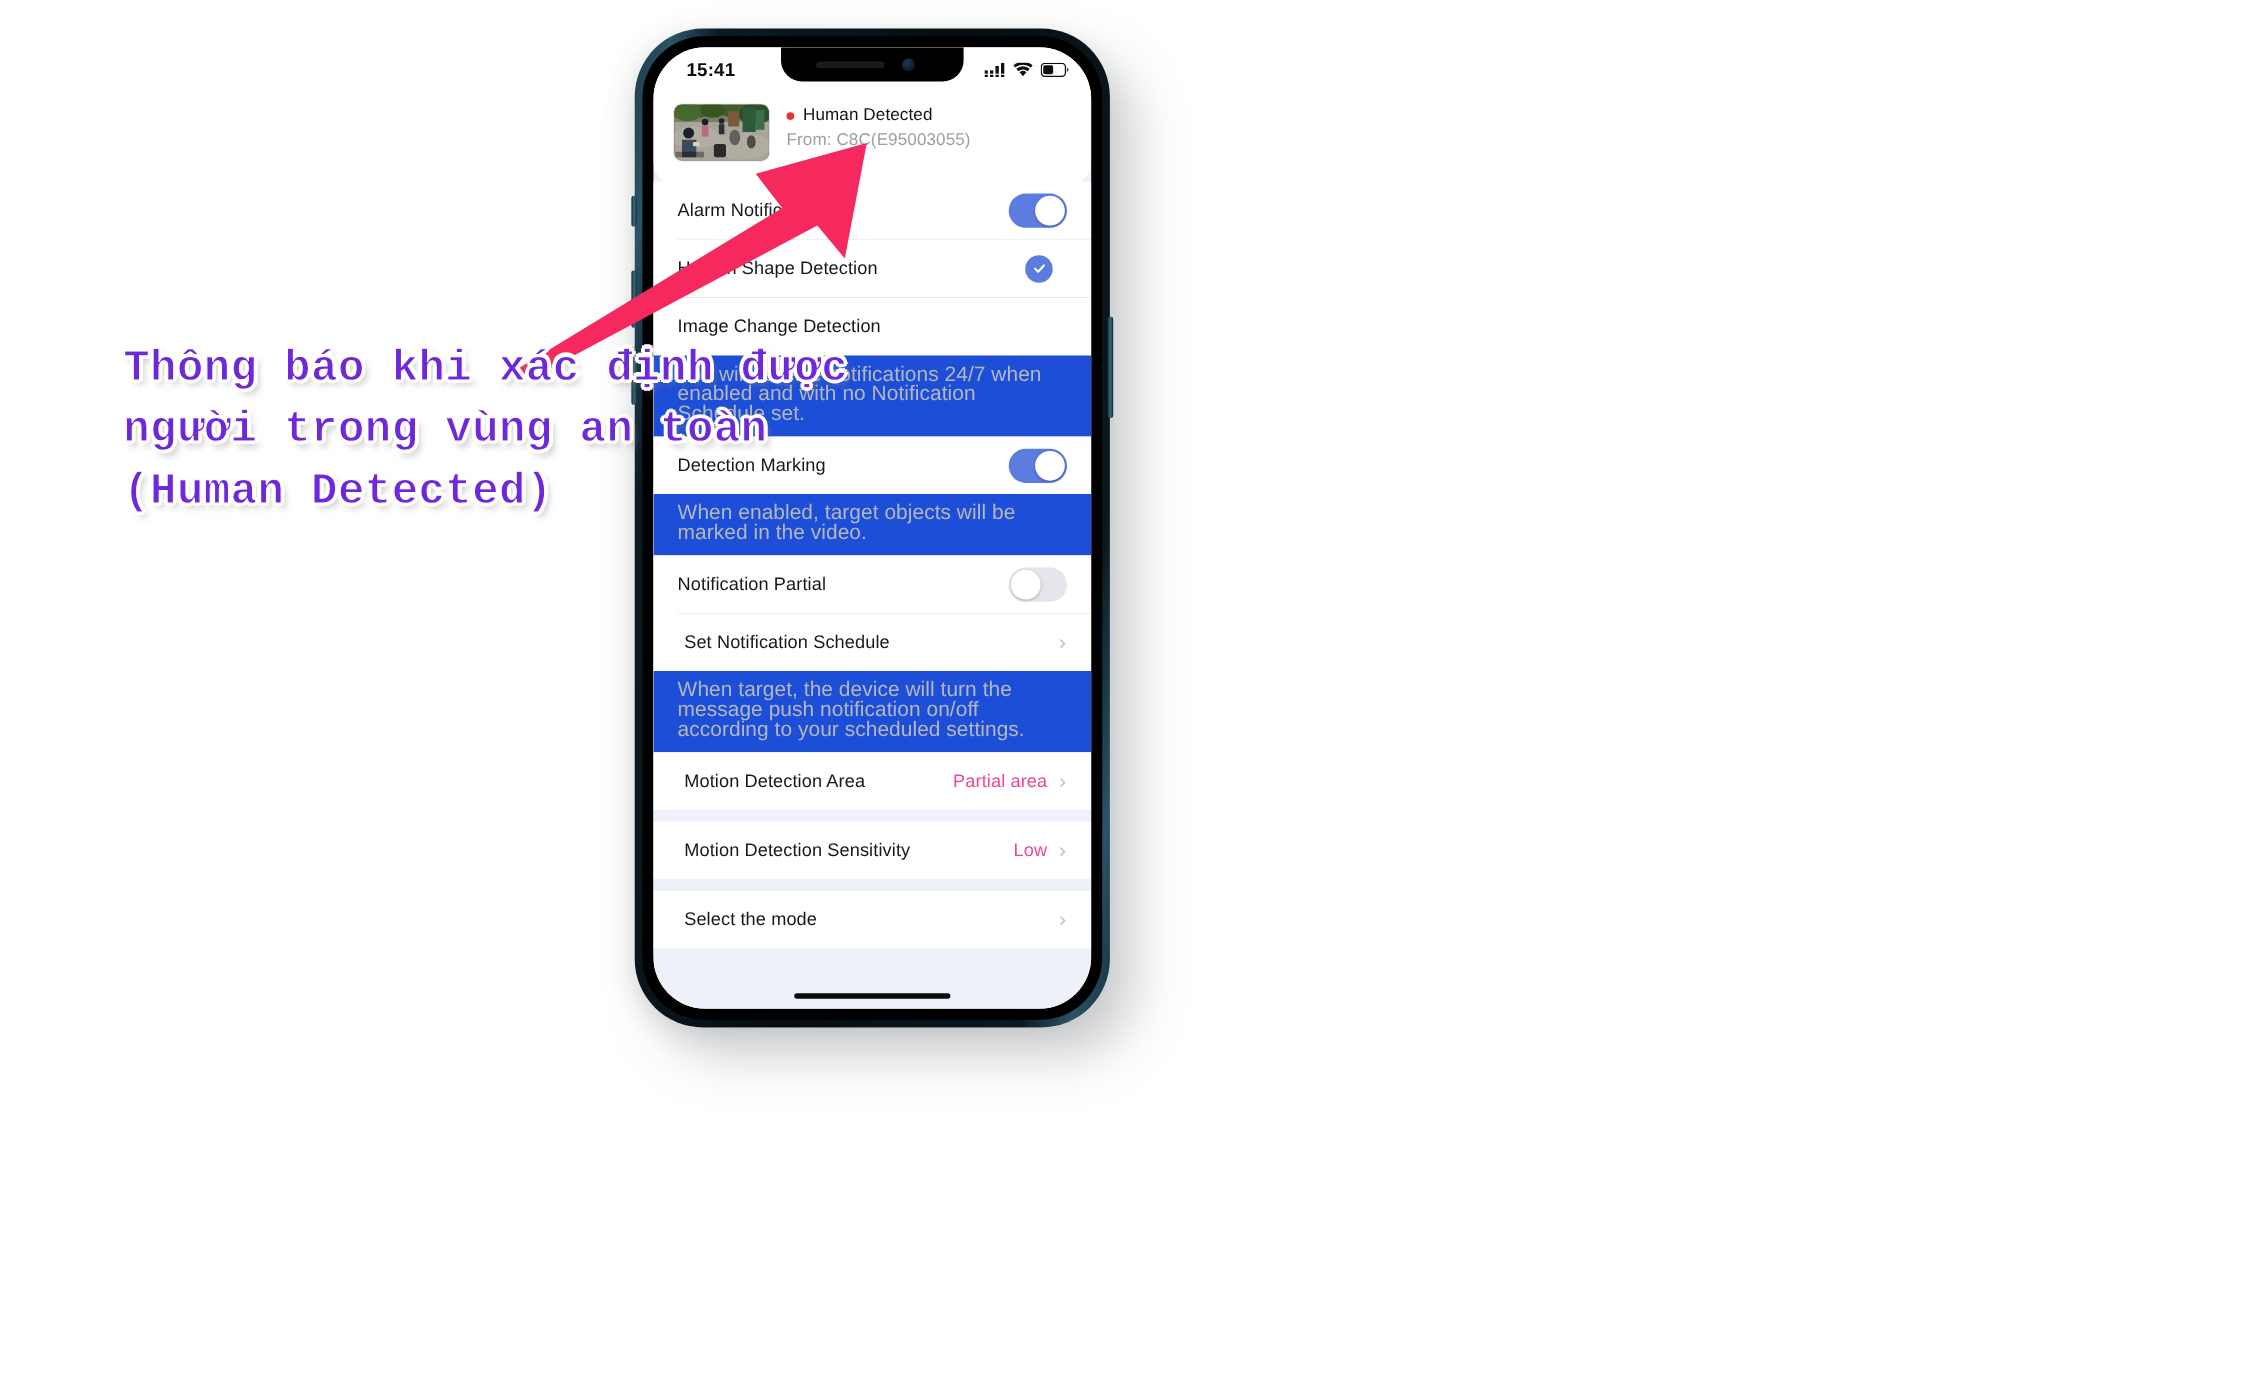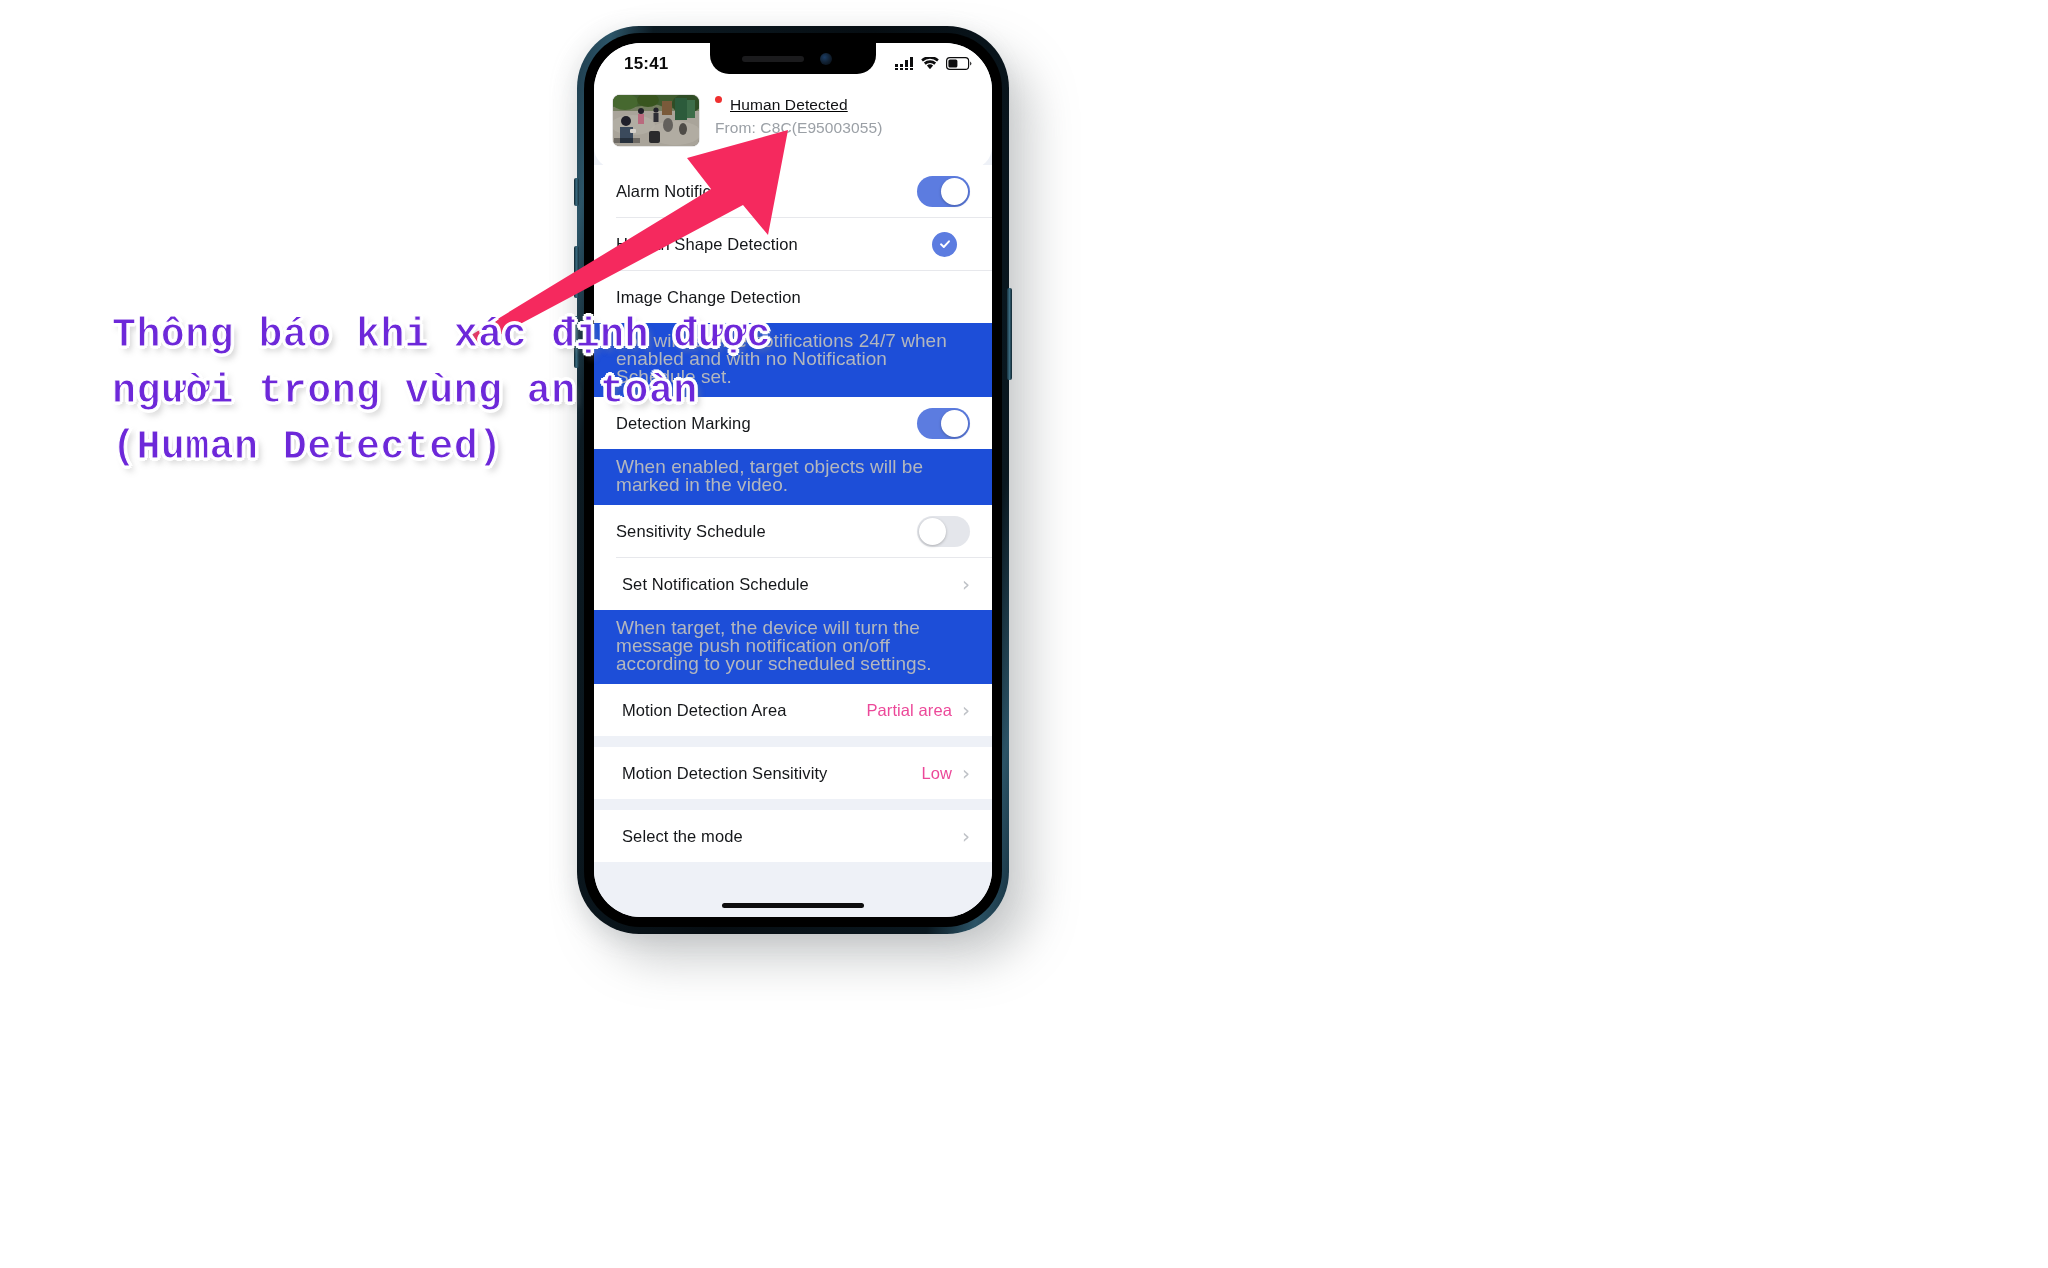--- a/index.html
+++ b/index.html
@@ -142,21 +142,21 @@
     width:86px;height:51px;
     margin-left:19px;margin-top:2px;
     border-radius:7px;
     flex:0 0 auto;
     overflow:hidden;
     position:relative;
     background:#6b6055;
     box-shadow:0 0 0 1px rgba(0,0,0,.10);
   }
   #notif-text{margin-left:16px;padding-top:3px;}
-  #notif-title-row{display:flex;gap:8px;text-decoration:underline;}
+  #notif-title-row{display:flex;align-items:center;gap:8px;}
   #notif-dot{width:7px;height:7px;border-radius:50%;background:#ef2f2f;flex:0 0 auto;}
   #notif-title{font-size:15.5px;color:#111214;letter-spacing:.1px;}
   #notif-sub{font-size:15.5px;color:#9ba0a6;margin-top:5px;letter-spacing:.1px;}
 
   
   #list{
     position:absolute;
     top:122px;left:0;right:0;bottom:0;
     background:#eef1f7;
     z-index:2;
@@ -359,21 +359,21 @@
             <span class="sp"></span>
             <span class="toggle on">
                 <span class="knob"></span>
               </span>
           </div>
         </div>
         <div class="note">When enabled, target objects will be marked in the video.</div>
 
         <div class="grp">
           <div class="row">
-            <span class="lbl">Sensitivity Schedule</span>
+            <span class="lbl">Notification Partial</span>
             <span class="sp"></span>
             <span class="toggle off">
                 <span class="knob"></span>
               </span>
           </div>
           <div class="sep"></div>
           <div class="row indent">
             <span class="lbl">Set Notification Schedule</span>
             <span class="sp"></span>
             <span class="chev">›</span>

